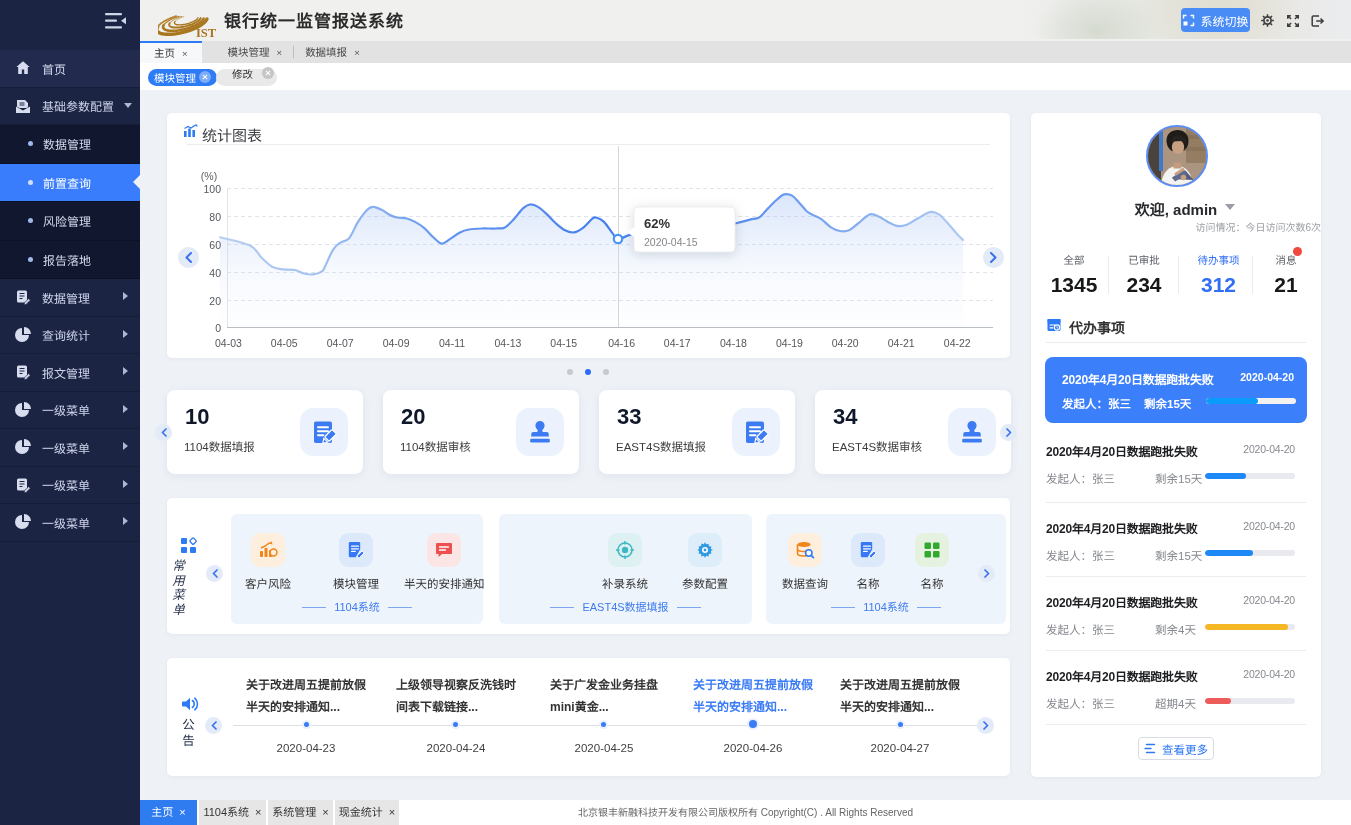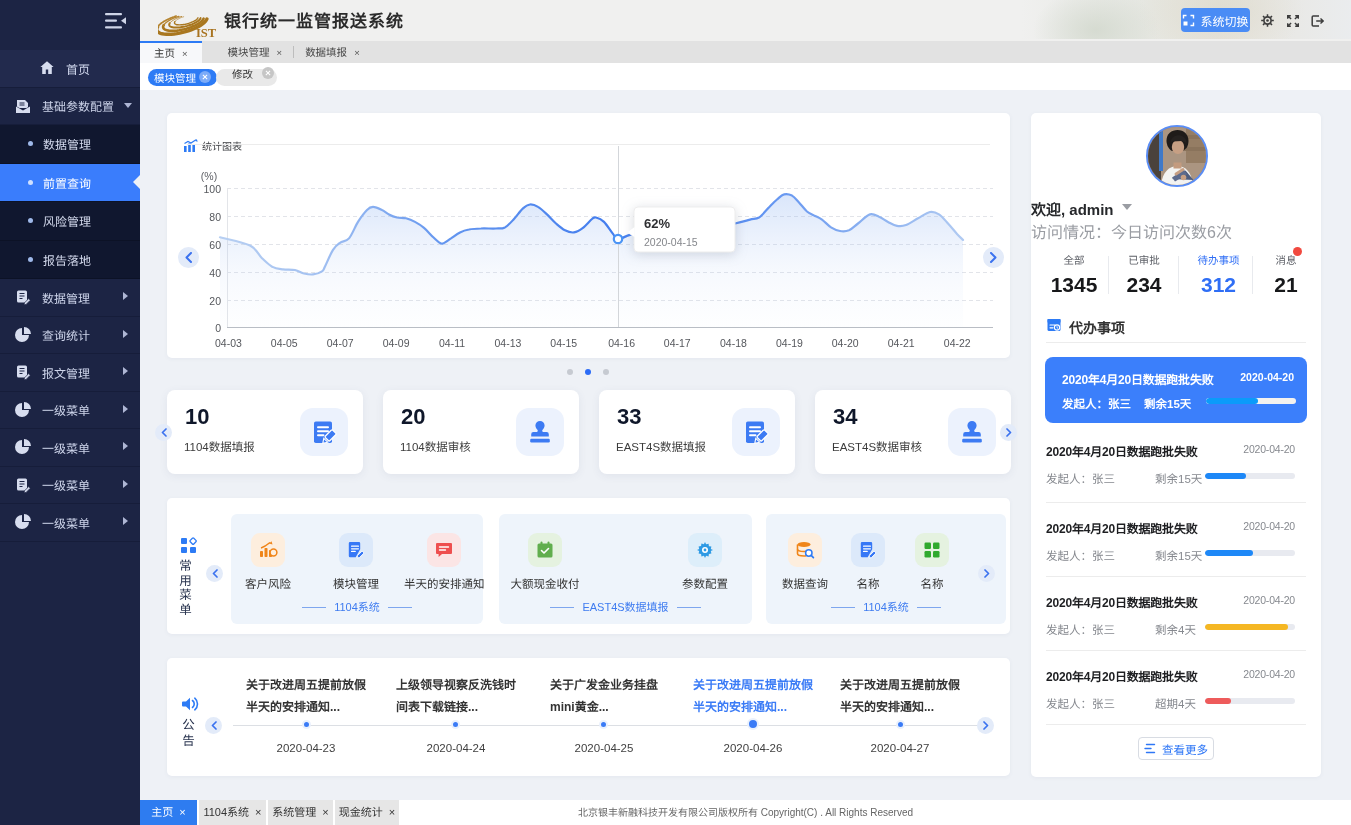--- a/index.html
+++ b/index.html
@@ -6,21 +6,21 @@
 *{margin:0;padding:0;box-sizing:border-box;}
 html,body{width:1351px;height:825px;overflow:hidden;}
 body{font-family:"Liberation Sans",sans-serif;position:relative;background:#eef1f6;font-size:13px;color:#333;}
 
 #sidebar{position:absolute;left:0;top:0;width:140px;height:825px;background:#1c2444;z-index:30;}
 #sb-logo{height:41px;background:#1c2444;position:relative;}
 #sb-logo svg{position:absolute;right:13px;top:12px;}
 .mi{position:relative;height:37.5px;display:flex;align-items:center;color:#cdd4ea;font-size:12px;border-bottom:1px solid #161d3a;}
 .mi .ic{width:16px;height:16px;margin-left:15px;margin-right:11px;flex:none;}
 .mi .arr{position:absolute;right:12px;top:50%;margin-top:-5px;width:0;height:0;border-left:5px solid #aeb6d4;border-top:4px solid transparent;border-bottom:4px solid transparent;}
-.mi.first{background:#222a4d;padding-left:24px;}
+.mi.first{background:#222a4d;}
 .mi .caret{margin-left:10px;width:0;height:0;border-top:5px solid #aeb6d4;border-left:4px solid transparent;border-right:4px solid transparent;}
 #submenu{background:#10172f;}
 .smi{position:relative;height:38.5px;display:flex;align-items:center;color:#d3d9ec;font-size:12px;border-bottom:1px solid #0c1226;}
 .smi .dot{width:5px;height:5px;border-radius:50%;background:#9fb9ea;margin-left:28px;margin-right:10px;flex:none;}
 .smi.active{background:#3a7dfc;color:#fff;}
 .smi.active .dot{background:#cfe0ff;}
 .smi.active::after{content:"";position:absolute;right:0;top:50%;margin-top:-7px;width:0;height:0;border-right:7px solid #eef1f6;border-top:7px solid transparent;border-bottom:7px solid transparent;}
 
 #header{position:absolute;left:140px;top:0;right:0;height:56px;background:#f0f0ef;border-bottom:4px solid #701a75;}
 #hd-photo{position:absolute;right:0;top:0;width:330px;height:39px;background:radial-gradient(ellipse 90px 60px at 75px 30px,rgba(210,216,205,.85),rgba(210,216,205,0) 70%),radial-gradient(ellipse 110px 70px at 200px 10px,rgba(222,219,206,.8),rgba(222,219,206,0) 75%),linear-gradient(90deg,rgba(240,240,239,0) 0%,rgba(228,230,224,.85) 35%,rgba(230,227,218,.9) 60%,rgba(234,236,238,.95) 100%);}
@@ -40,21 +40,21 @@
 .chip.gray{left:76px;background:#e9e9e9;color:#333;padding:0 3px 8px 16px;gap:9px;}
 .chipx{width:12px;height:12px;border-radius:50%;display:inline-block;position:relative;}
 .chip.blue .chipx{background:#7cabf8;}
 .chip.gray .chipx{background:#c6c6c6;}
 .chipx::before,.chipx::after{content:"";position:absolute;left:50%;top:50%;width:6px;height:1.2px;background:#fff;}
 .chipx::before{transform:translate(-50%,-50%) rotate(45deg);}
 .chipx::after{transform:translate(-50%,-50%) rotate(-45deg);}
 
 .card{position:absolute;background:#fff;border-radius:5px;box-shadow:0 1px 4px rgba(60,80,120,.06);}
 #chartcard{left:167px;top:113px;width:843px;height:245px;}
-.cardhead{position:absolute;left:16px;top:11px;display:flex;align-items:flex-end;gap:4px;font-size:10px;color:#3f4145;font-weight:400;margin-top:14px;}
+.cardhead{position:absolute;left:16px;top:11px;display:flex;align-items:flex-start;gap:4px;font-size:15px;color:#3f4145;font-weight:400;}
 #chartcard .hr{position:absolute;left:20px;right:20px;top:31px;height:1px;background:#ececec;}
 .navc{position:absolute;border-radius:50%;background:#e3ebf9;display:flex;align-items:center;justify-content:center;z-index:5;}
 .navc svg{display:block;}
 
 .pgdots{position:absolute;top:369px;left:567px;display:flex;gap:12px;}
 .pgdots i{width:6px;height:6px;border-radius:50%;background:#c6cad1;}
 .pgdots i.on{background:#2c6cf6;}
 
 .stat{position:absolute;top:390px;height:84px;width:196px;background:#fff;border-radius:8px;box-shadow:0 2px 8px rgba(60,80,120,.08);}
 .stat .num{position:absolute;left:18px;top:14px;font-size:22px;font-weight:700;color:#0f172a;}
@@ -73,22 +73,22 @@
 #anncard{left:167px;top:658px;width:843px;height:118px;}
 .annitem{position:absolute;width:190px;text-align:center;font-size:12px;color:#333;}
 .annitem .t{display:inline-block;text-align:left;line-height:22px;font-weight:600;}
 .annitem.on .t{color:#3a7bf6;}
 .anndate{position:absolute;top:84px;width:190px;text-align:center;font-size:11.5px;color:#3f3f3f;}
 #annline{position:absolute;left:66px;top:66.5px;width:745px;height:1px;background:#dcdfe4;}
 .anndot{position:absolute;top:62px;width:9px;height:9px;border-radius:50%;background:#3a7bf6;border:2px solid #eaf1fd;}
 .anndot.big{top:59.5px;width:12px;height:12px;}
 
 #rp{left:1031px;top:113px;width:290px;height:664px;}
-#rp .welcome{position:absolute;top:85px;width:100%;font-size:15px;font-weight:700;color:#26282b;}
-#rp .visits{position:absolute;top:106px;width:100%;text-align:left;font-size:16px;color:#9a9da3;}
+#rp .welcome{position:absolute;top:85px;width:100%;text-align:center;font-size:15px;font-weight:700;color:#26282b;}
+#rp .visits{position:absolute;top:106px;width:100%;text-align:right;font-size:10px;color:#9a9da3;}
 .rstat{position:absolute;top:139px;text-align:center;}
 .rstat .l{font-size:10.5px;color:#5c5f66;}
 .rstat .n{margin-top:6px;font-size:21px;font-weight:700;color:#17181a;}
 .rstat.hl .l,.rstat.hl .n{color:#2f6ef5;}
 .rsep{position:absolute;top:143px;width:1px;height:38px;background:#e8eaee;}
 #todohead{position:absolute;left:15px;top:204px;display:flex;gap:7px;font-size:14px;font-weight:600;color:#333;}
 #todohr{position:absolute;left:15px;right:15px;top:229px;height:1px;background:#ececec;}
 .todo{position:absolute;left:15px;width:262px;}
 .todo .t{font-size:12px;font-weight:700;color:#1e1f22;letter-spacing:-.2px;}
 .todo .d{position:absolute;right:13px;top:1px;font-size:10.5px;color:#86898f;font-weight:400;}
@@ -376,21 +376,21 @@
     </svg>
   </div>
 
 <div class="card" id="menucard">
   <svg style="position:absolute;left:13px;top:39px;" width="17" height="17" viewBox="0 0 17 17">
       <rect x="1" y="1" width="6" height="6" rx="1" fill="#2d7bf5"></rect>
       <rect x="1" y="10" width="6" height="6" rx="1" fill="#2d7bf5"></rect>
       <rect x="10" y="10" width="6" height="6" rx="1" fill="#2d7bf5"></rect>
       <rect x="10.6" y="1.6" width="5" height="5" rx="1" fill="none" stroke="#2d7bf5" stroke-width="1.3" transform="rotate(45 13.1 4.1)"></rect>
     </svg>
-  <div class="vlabel" style="left:11px;top:61px;">常用菜单</div>
+  <div class="vlabel" style="left:4px;top:61px;font-style:italic;">常用菜单</div>
   <div class="navc" style="left:39px;top:67px;width:17px;height:17px;">
       <svg width="8" height="9" viewBox="0 0 8 9">
         <path d="M6 1 2.5 4.5 6 8" stroke="#3b72ef" stroke-width="1.7" fill="none" stroke-linecap="round" stroke-linejoin="round"></path>
       </svg>
     </div>
   <div class="navc" style="left:811px;top:67px;width:17px;height:17px;">
       <svg width="8" height="9" viewBox="0 0 8 9">
         <path d="M2 1 5.5 4.5 2 8" stroke="#3b72ef" stroke-width="1.7" fill="none" stroke-linecap="round" stroke-linejoin="round"></path>
       </svg>
     </div>
@@ -423,30 +423,29 @@
           <svg width="20" height="20" viewBox="0 0 20 20">
             <path d="M3 3h14a1 1 0 0 1 1 1v9a1 1 0 0 1-1 1H8l-3.4 3v-3H3a1 1 0 0 1-1-1V4a1 1 0 0 1 1-1z" fill="#ee4f4f"></path>
             <path d="M5.5 7h9M5.5 10h6" stroke="#fff" stroke-width="1.4" stroke-linecap="round"></path>
           </svg>
         </div>
         <div class="gt">半天的安排通知</div>
       </div>
     <div class="gfoot"><span class="ln"></span>1104系统<span class="ln"></span></div>
   </div>
   <div class="group" style="left:332px;width:253px;">
-    <div class="gitem" style="left:6px;">
-        <div class="gi" style="background:#e5f2e0;">
-          <svg width="20" height="20" viewBox="0 0 20 20">
-            <rect x="2.5" y="3.5" width="15" height="14" rx="1.5" fill="#61ae4e"></rect>
-            <rect x="5.5" y="1.5" width="2" height="4" rx="1" fill="#61ae4e"></rect>
-            <rect x="12.5" y="1.5" width="2" height="4" rx="1" fill="#61ae4e"></rect>
-            <path d="M6.5 10.5l2.5 2.5 4.5-4.5" stroke="#fff" stroke-width="1.6" fill="none" stroke-linecap="round" stroke-linejoin="round"></path>
-          </svg>
-        </div>
-        <div class="gt">大额现金收付</div>
+    <div class="gitem" style="left:86px;">
+        <div class="gi" style="background:#ddf1f3;">
+          <svg width="20" height="20" viewBox="0 0 20 20">
+            <circle cx="10" cy="10" r="7" fill="none" stroke="#3cb8c4" stroke-width="1.5"></circle>
+            <circle cx="10" cy="10" r="3.2" fill="#3cb8c4"></circle>
+            <path d="M10 1v3.5M10 15.5V19M1 10h3.5M15.5 10H19" stroke="#3cb8c4" stroke-width="1.5"></path>
+          </svg>
+        </div>
+        <div class="gt">补录系统</div>
       </div>
     <div class="gitem" style="left:166px;">
         <div class="gi" style="background:#ddeefa;">
           <svg width="20" height="20" viewBox="0 0 20 20">
             <path d="M10 2l1.1 2.3 2.5-.6.3 2.5 2.5.3-.6 2.5L18 10l-2.2 1.1.6 2.5-2.5.3-.3 2.5-2.5-.6L10 18l-1.1-2.2-2.5.6-.3-2.5-2.5-.3.6-2.5L2 10l2.2-1.1-.6-2.5 2.5-.3.3-2.5 2.5.6z" fill="#2e9ae4"></path>
             <circle cx="10" cy="10" r="3" fill="#fff"></circle>
             <circle cx="10" cy="10" r="1.4" fill="#2e9ae4"></circle>
           </svg>
         </div>
         <div class="gt">参数配置</div>

